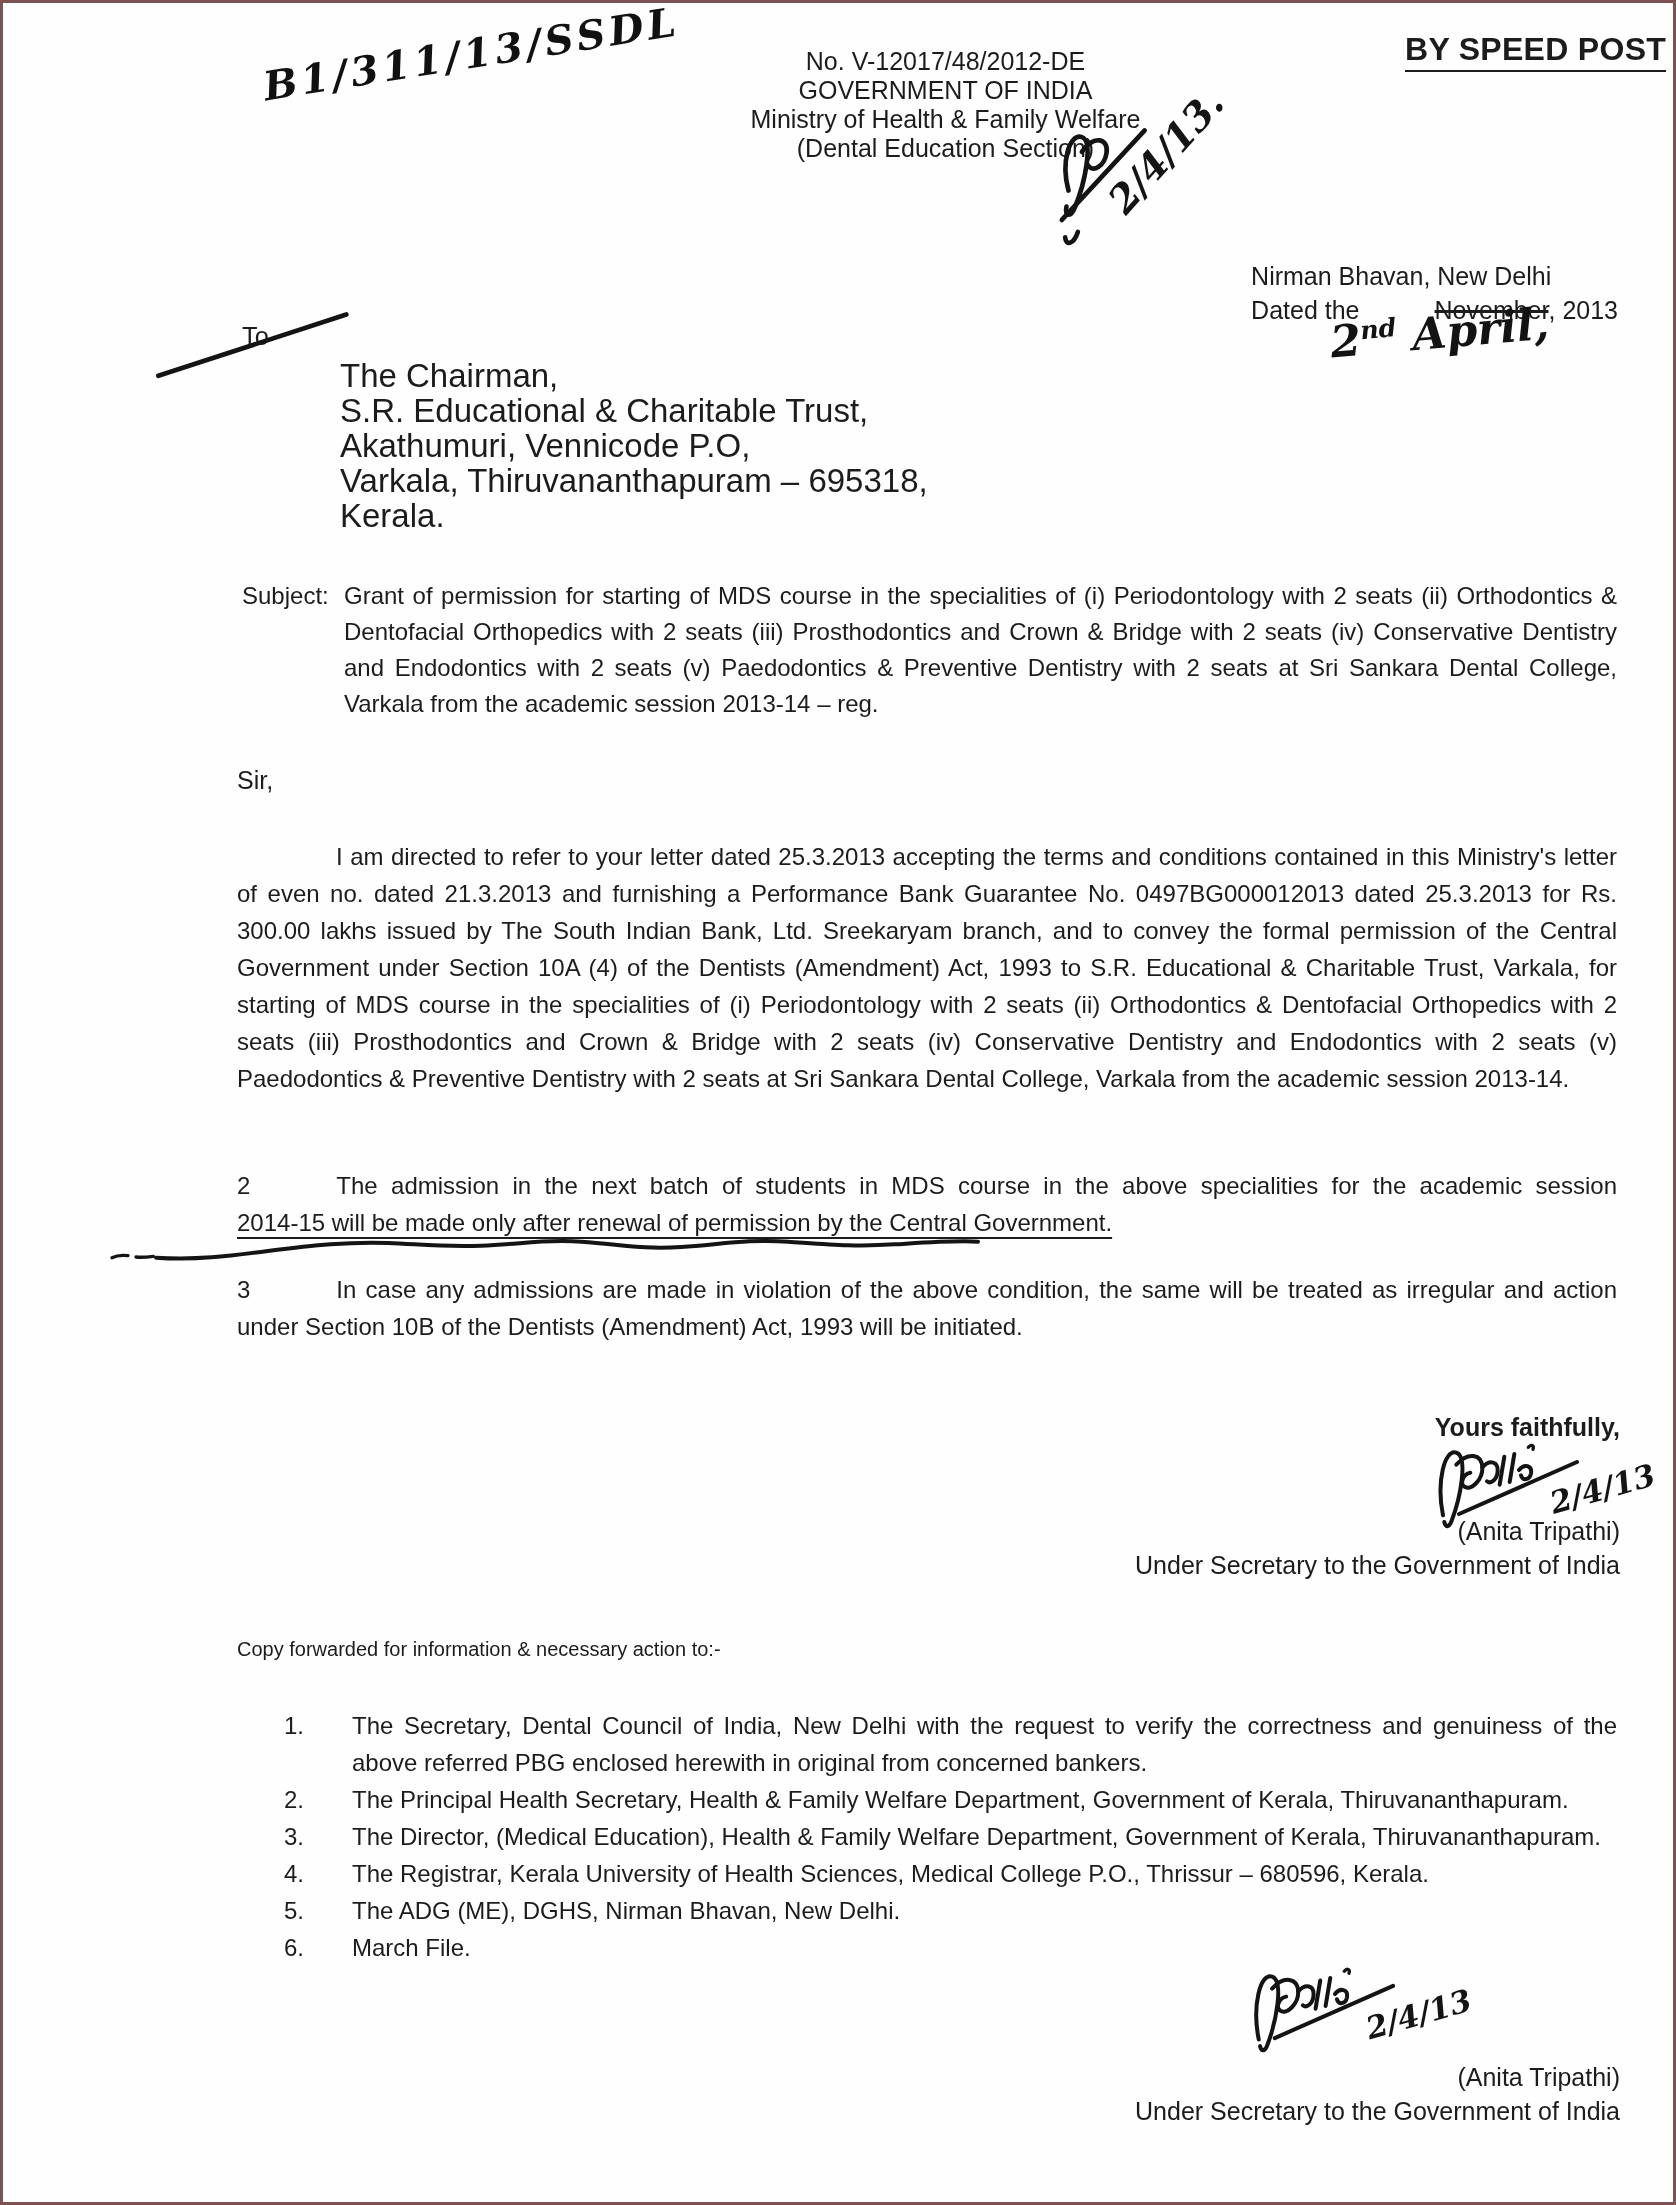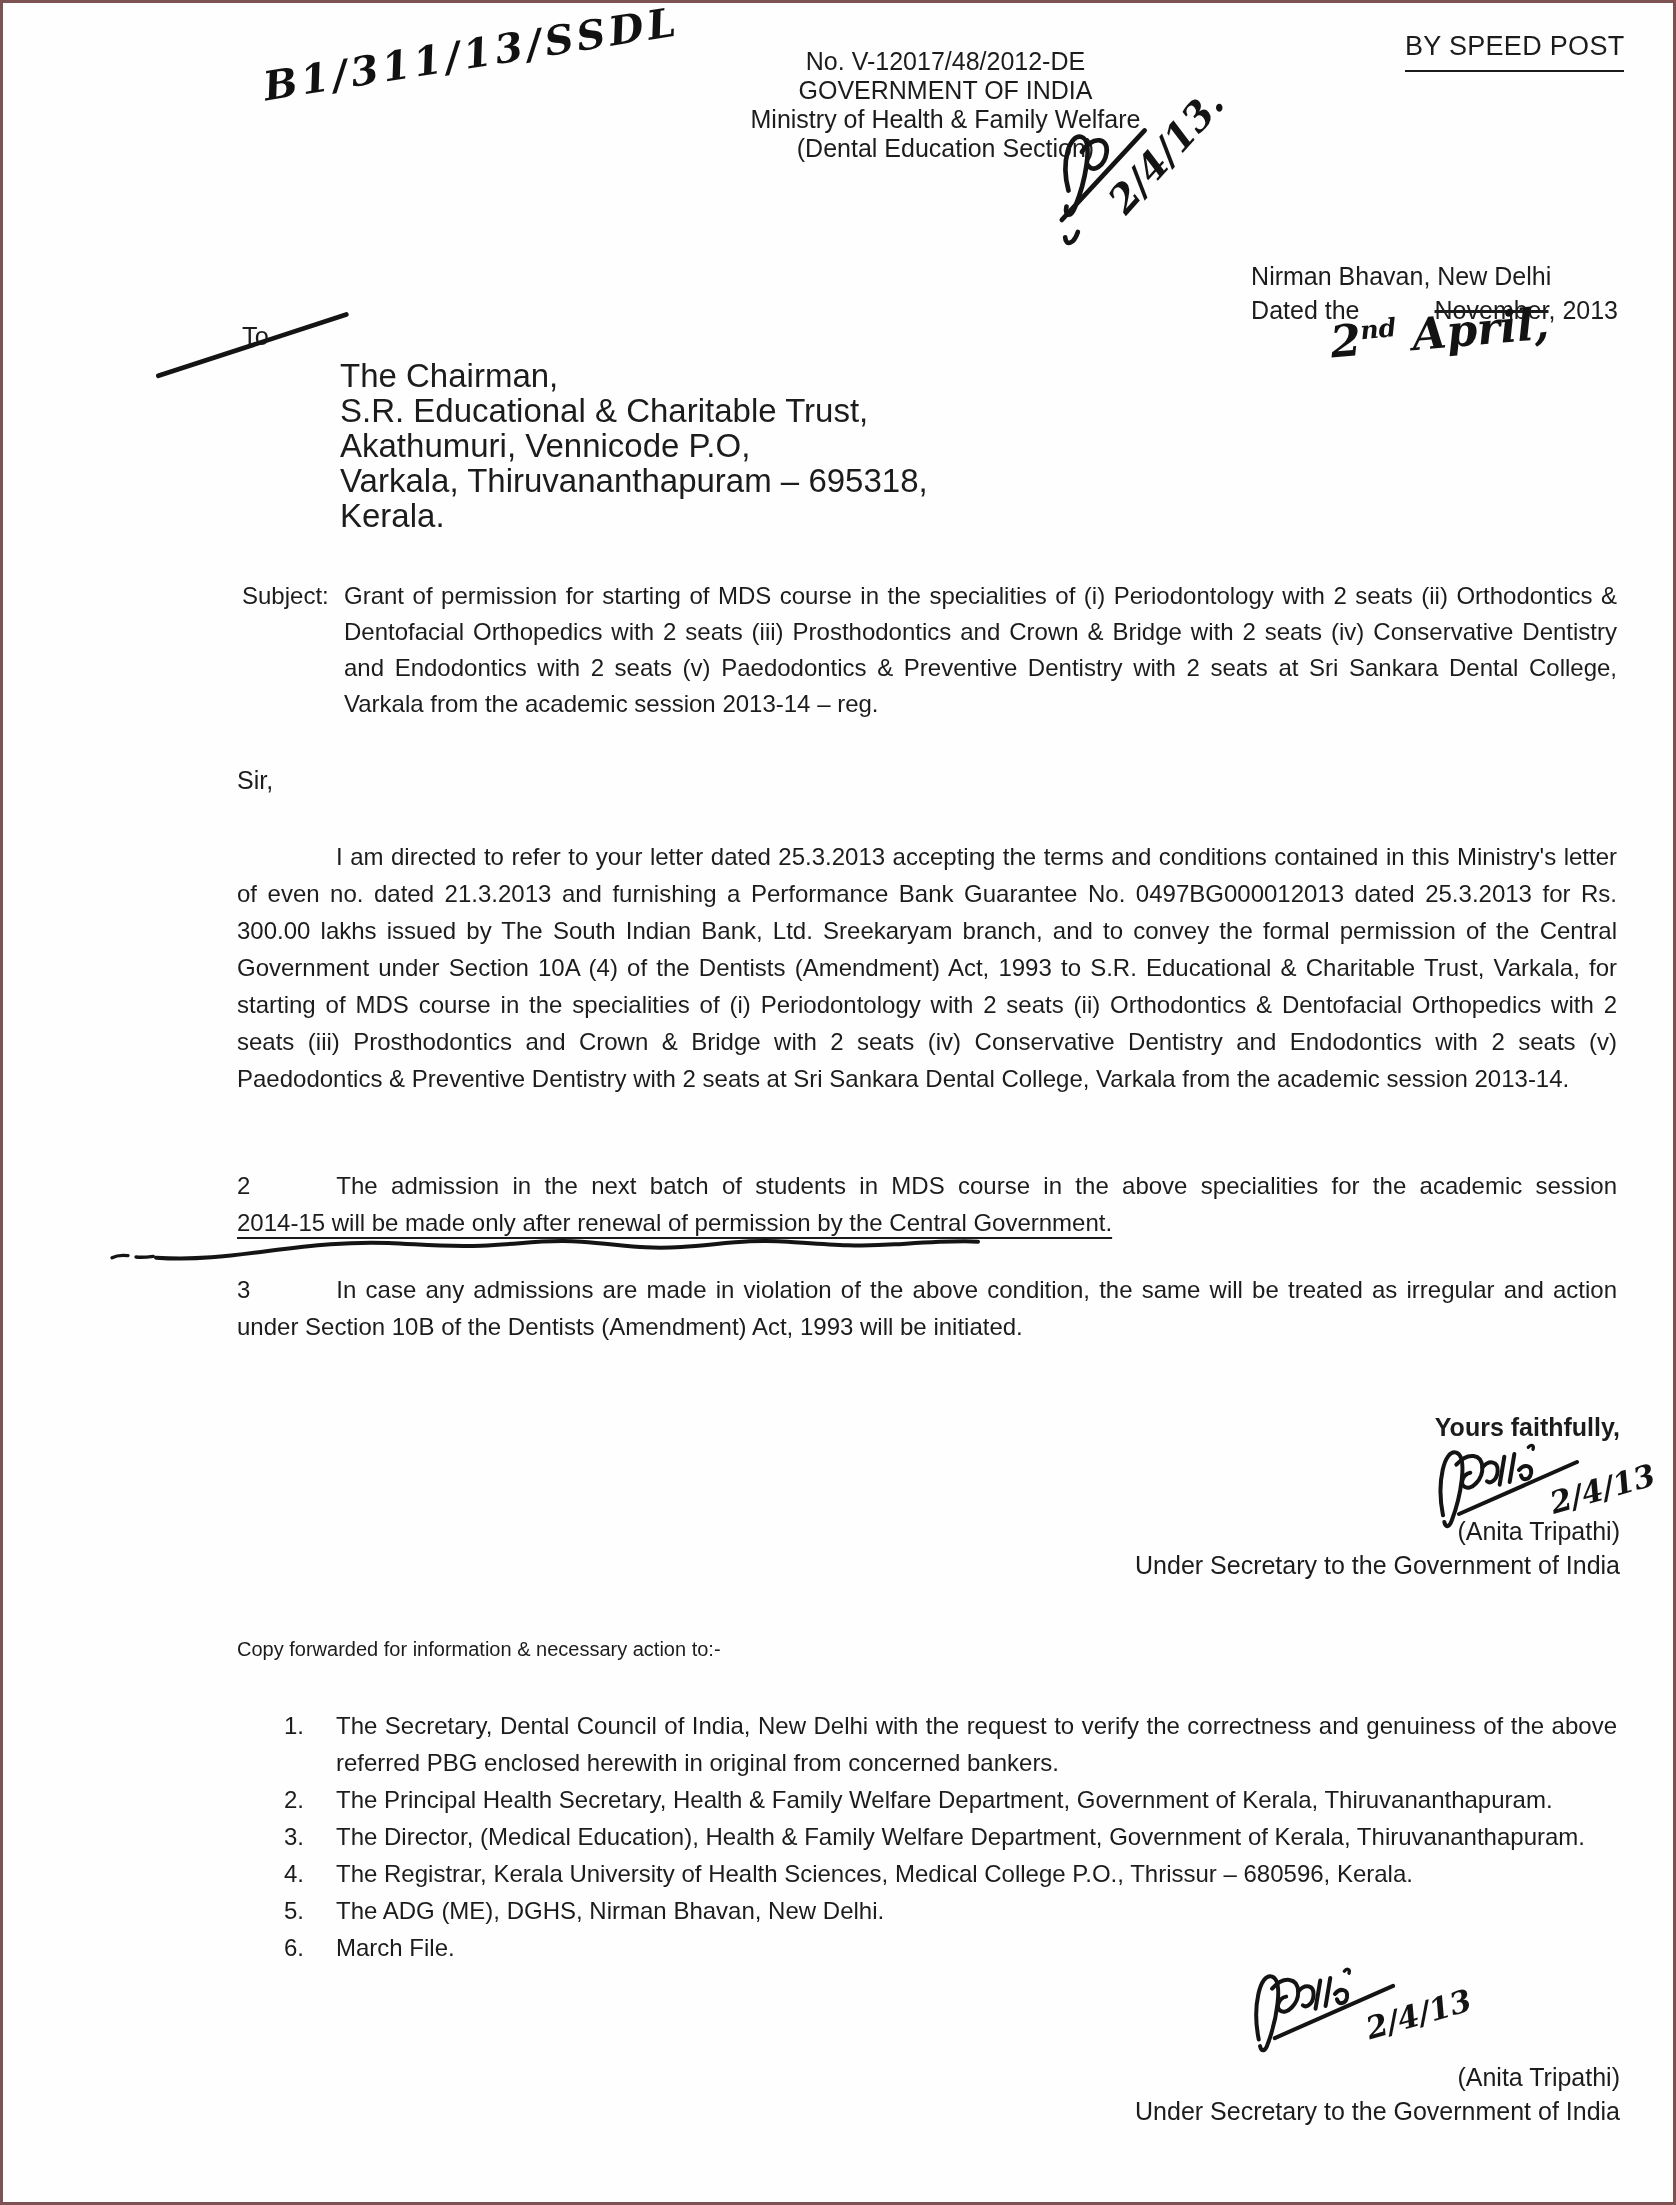--- a/index.html
+++ b/index.html
@@ -19,22 +19,22 @@
   
   .hand-ref{
     left:257px;top:60px;width:414px;
     font-family:"DejaVu Serif",serif;font-style:italic;font-weight:bold;
     font-size:40px;letter-spacing:4px;
     transform:rotate(-9deg);transform-origin:left top;
     color:#111;
   }
   .speed-post{
     left:1402px;top:28px;
-    font-size:27px;font-weight:normal;letter-spacing:0.3px;
-    border-bottom:2.7px solid #1c1c1c;padding-bottom:8px;
+    font-size:32px;font-weight:bold;letter-spacing:0.3px;
+    border-bottom:2.7px solid #1c1c1c;padding-bottom:2px;
   }
   .center-head{
     left:635px;top:44px;width:615px;
     text-align:center;font-size:25px;line-height:29px;
   }
   .right-head{
     right:55px;top:256px;text-align:left;
     font-size:25px;line-height:34px;
   }
   .date-spacer{display:inline-block;width:75px;}
@@ -78,21 +78,21 @@
     font-size:24px;line-height:37px;text-align:justify;
   }
   
   .closing{right:53px;top:1410px;font-size:25px;font-weight:bold;}
   .sig-name-mid{right:53px;top:1514px;font-size:25px;}
   .sig-title-mid{right:53px;top:1548px;font-size:25px;}
   .copy-head{left:234px;top:1635px;font-size:20px;}
   .copy-list{left:281px;top:1704px;width:1333px;}
   .copy-row{display:flex;font-size:24px;line-height:37px;}
   .copy-num{flex:0 0 52px;}
-  .copy-text{flex:1;text-align:justify;}
+  .copy-text{flex:1;text-align:justify;margin-left:16px;}
   .sig-name-bot{right:53px;top:2060px;font-size:25px;}
   .sig-title-bot{right:53px;top:2094px;font-size:25px;}
   .ink{stroke:#141414;fill:none;stroke-linecap:round;}
   .ink-text{
     font-family:"DejaVu Serif",serif;font-style:italic;font-weight:bold;
     fill:#141414;
   }
 </style>
 </head>
 <body>

